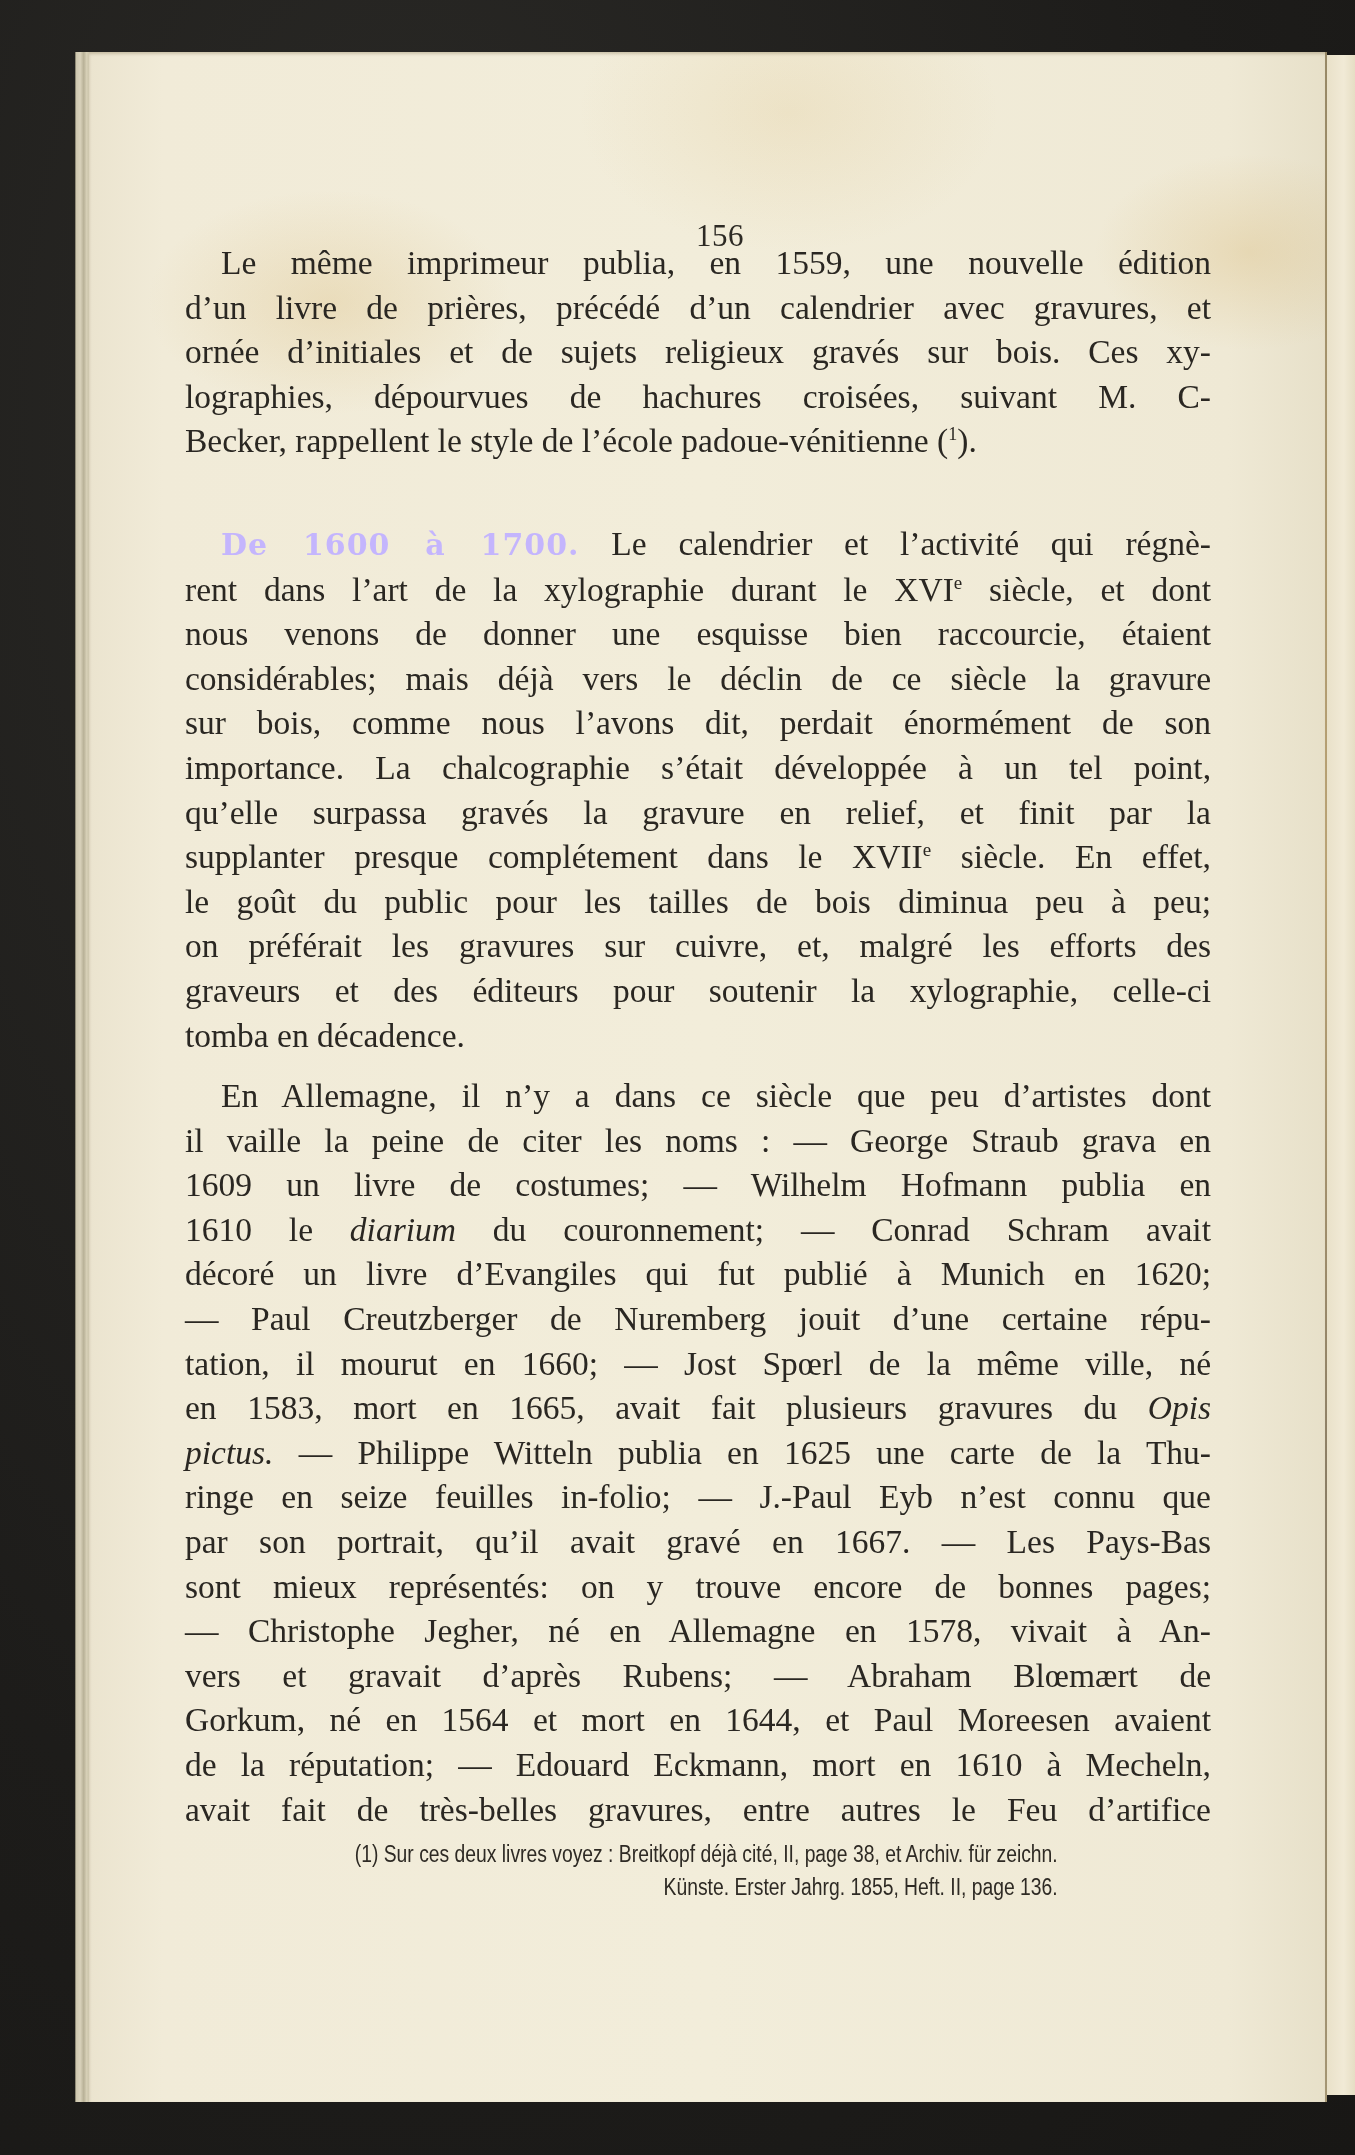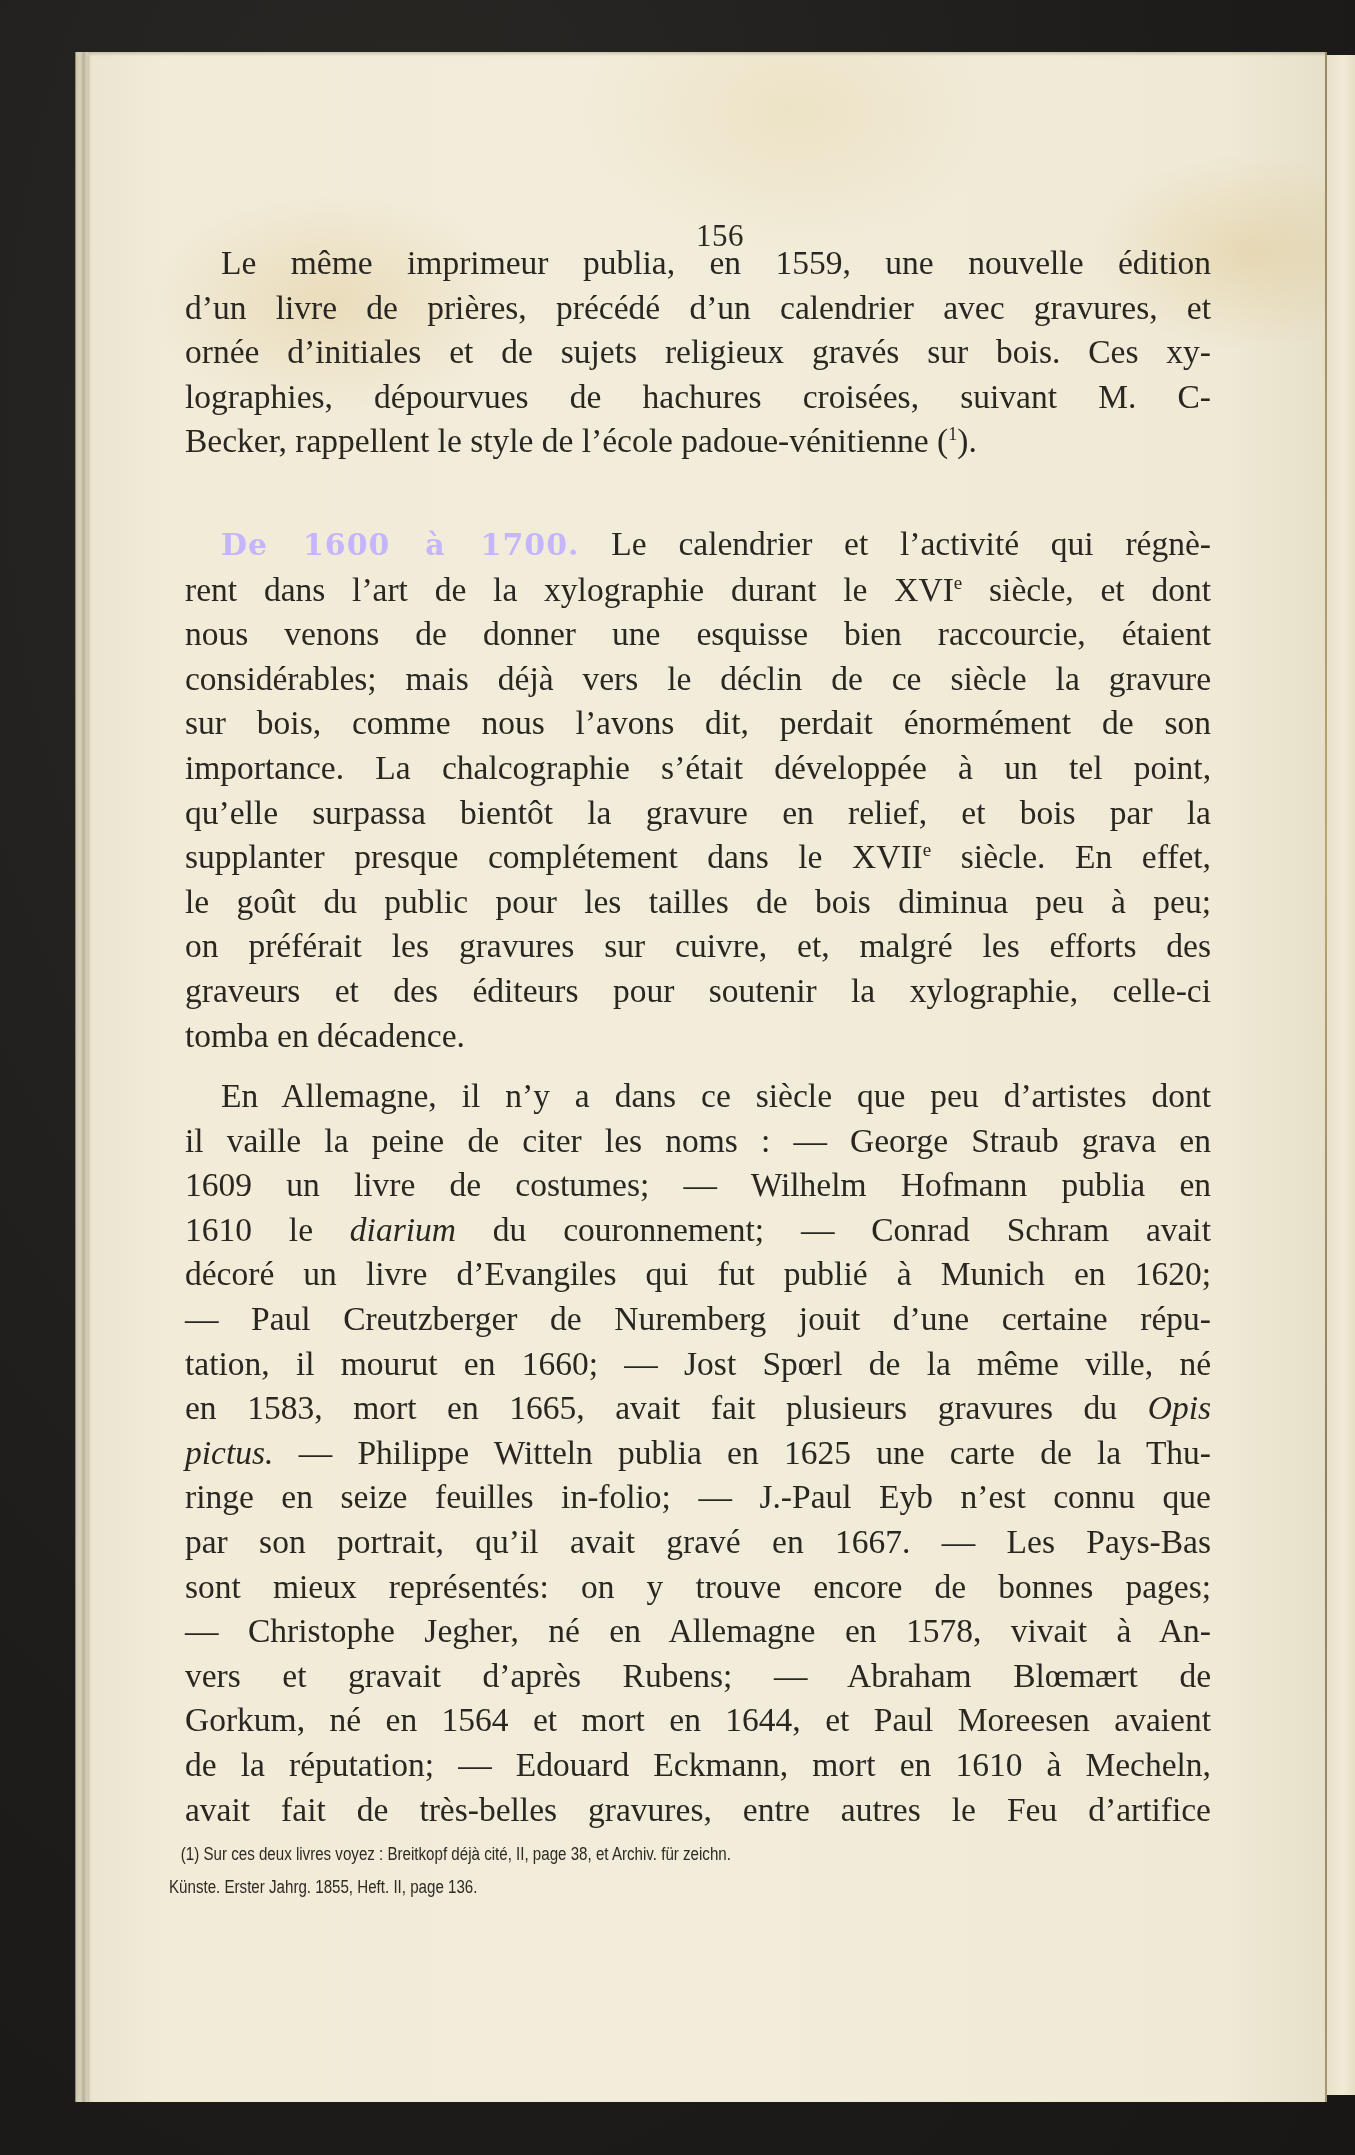--- a/index.html
+++ b/index.html
@@ -119,22 +119,23 @@
     em {
       font-style: italic;
     }
     .footnote-block {
       position: absolute;
       left: 169px;
       top: 1838px;
       width: 1058px;
       color: #2e2a24;
       font-family: "Liberation Sans Narrow", "Liberation Sans", sans-serif;
-      font-size: 18px;
+      font-size: 23px;
       line-height: 33px;
+      text-align: right;
     }
     .footnote-block .fn-line {
       display: block;
       white-space: nowrap;
       transform-origin: left center;
     }
     .footnote-block .fn-line.first {
       padding-left: 14px;
       transform: scaleX(0.84);
     }
@@ -165,21 +166,21 @@
 
   <div class="para-gap"></div>
 
   <div class="para">
     <span class="line indent"><span class="heading-inline">De 1600 à 1700.</span> <span>Le calendrier et l’activité qui régnè-</span></span>
     <span class="line"><span>rent dans l’art de la xylographie durant le XVI</span><sup class="ord">e</sup><span> siècle, et dont</span></span>
     <span class="line">nous venons de donner une esquisse bien raccourcie, étaient</span>
     <span class="line">considérables; mais déjà vers le déclin de ce siècle la gravure</span>
     <span class="line">sur bois, comme nous l’avons dit, perdait énormément de son</span>
     <span class="line">importance. La chalcographie s’était développée à un tel point,</span>
-    <span class="line">qu’elle surpassa bientôt la gravure en relief, et bois par la</span>
+    <span class="line">qu’elle surpassa gravés la gravure en relief, et finit par la</span>
     <span class="line"><span>supplanter presque complétement dans le XVII</span><sup class="ord">e</sup><span> siècle. En effet,</span></span>
     <span class="line">le goût du public pour les tailles de bois diminua peu à peu;</span>
     <span class="line">on préférait les gravures sur cuivre, et, malgré les efforts des</span>
     <span class="line">graveurs et des éditeurs pour soutenir la xylographie, celle-ci</span>
     <span class="line last">tomba en décadence.</span>
   </div>
 
   <div class="para">
     <span class="line indent">En Allemagne, il n’y a dans ce siècle que peu d’artistes dont</span>
     <span class="line">il vaille la peine de citer les noms : — George Straub grava en</span>

